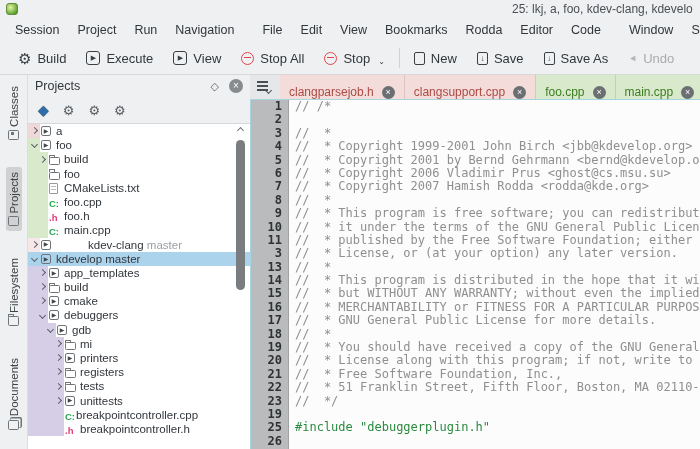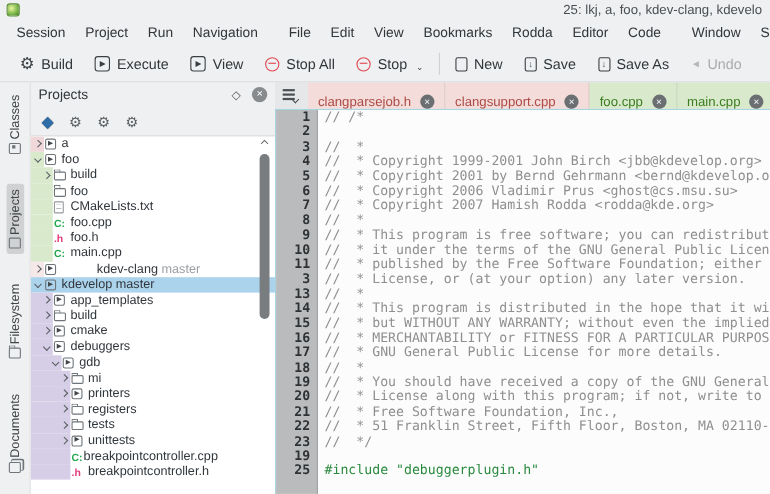--- a/index.html
+++ b/index.html
@@ -357,15 +357,16 @@
         <div class="cl k-c"><span class="num">16</span><span class="txt">//  * MERCHANTABILITY or FITNESS FOR A PARTICULAR PURPOSE.  See</span></div>
         <div class="cl k-c"><span class="num">17</span><span class="txt">//  * GNU General Public License for more details.</span></div>
         <div class="cl k-c"><span class="num">18</span><span class="txt">//  *</span></div>
         <div class="cl k-c"><span class="num">19</span><span class="txt">//  * You should have received a copy of the GNU General Public</span></div>
         <div class="cl k-c"><span class="num">20</span><span class="txt">//  * License along with this program; if not, write to the</span></div>
         <div class="cl k-c"><span class="num">21</span><span class="txt">//  * Free Software Foundation, Inc.,</span></div>
         <div class="cl k-c"><span class="num">22</span><span class="txt">//  * 51 Franklin Street, Fifth Floor, Boston, MA 02110-1301,</span></div>
         <div class="cl k-c"><span class="num">23</span><span class="txt">//  */</span></div>
         <div class="cl k-b"><span class="num">19</span><span class="txt"></span></div>
         <div class="cl k-i"><span class="num">25</span><span class="txt">#include "debuggerplugin.h"</span></div>
+        <div class="cl k-b"><span class="num">26</span><span class="txt"></span></div>
       </div>
   </div>
 </div>
 
 </body></html>

